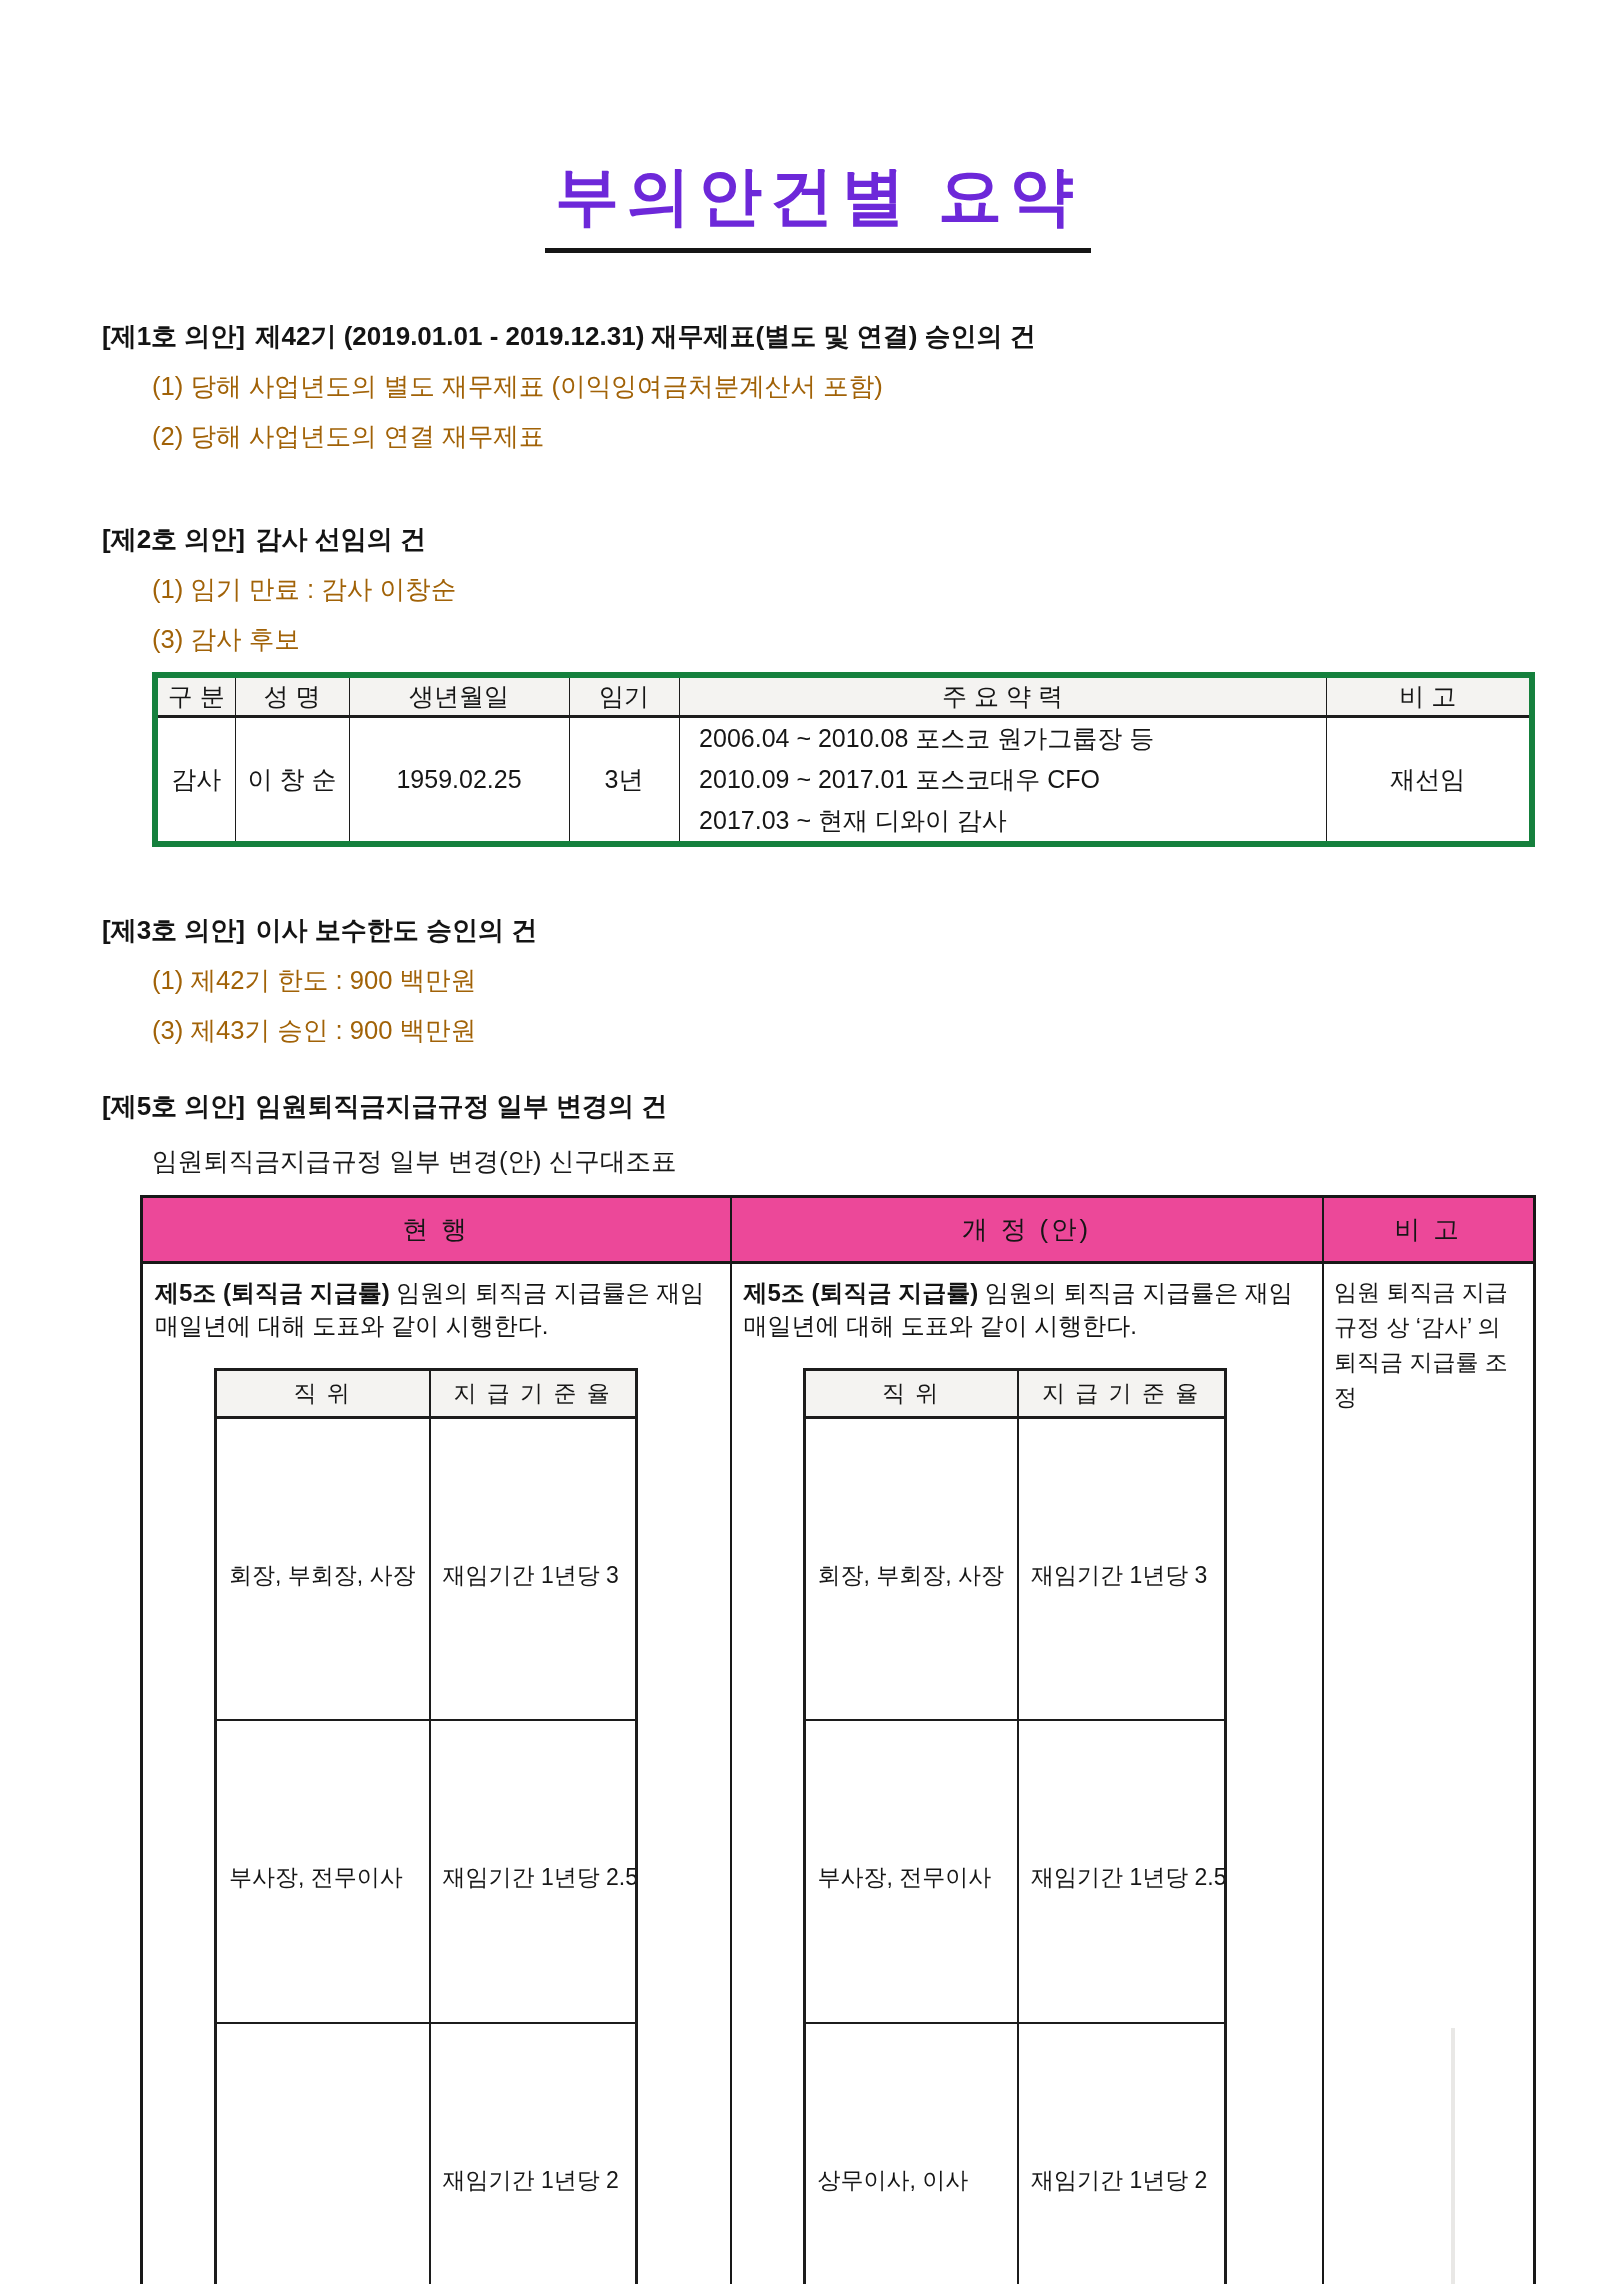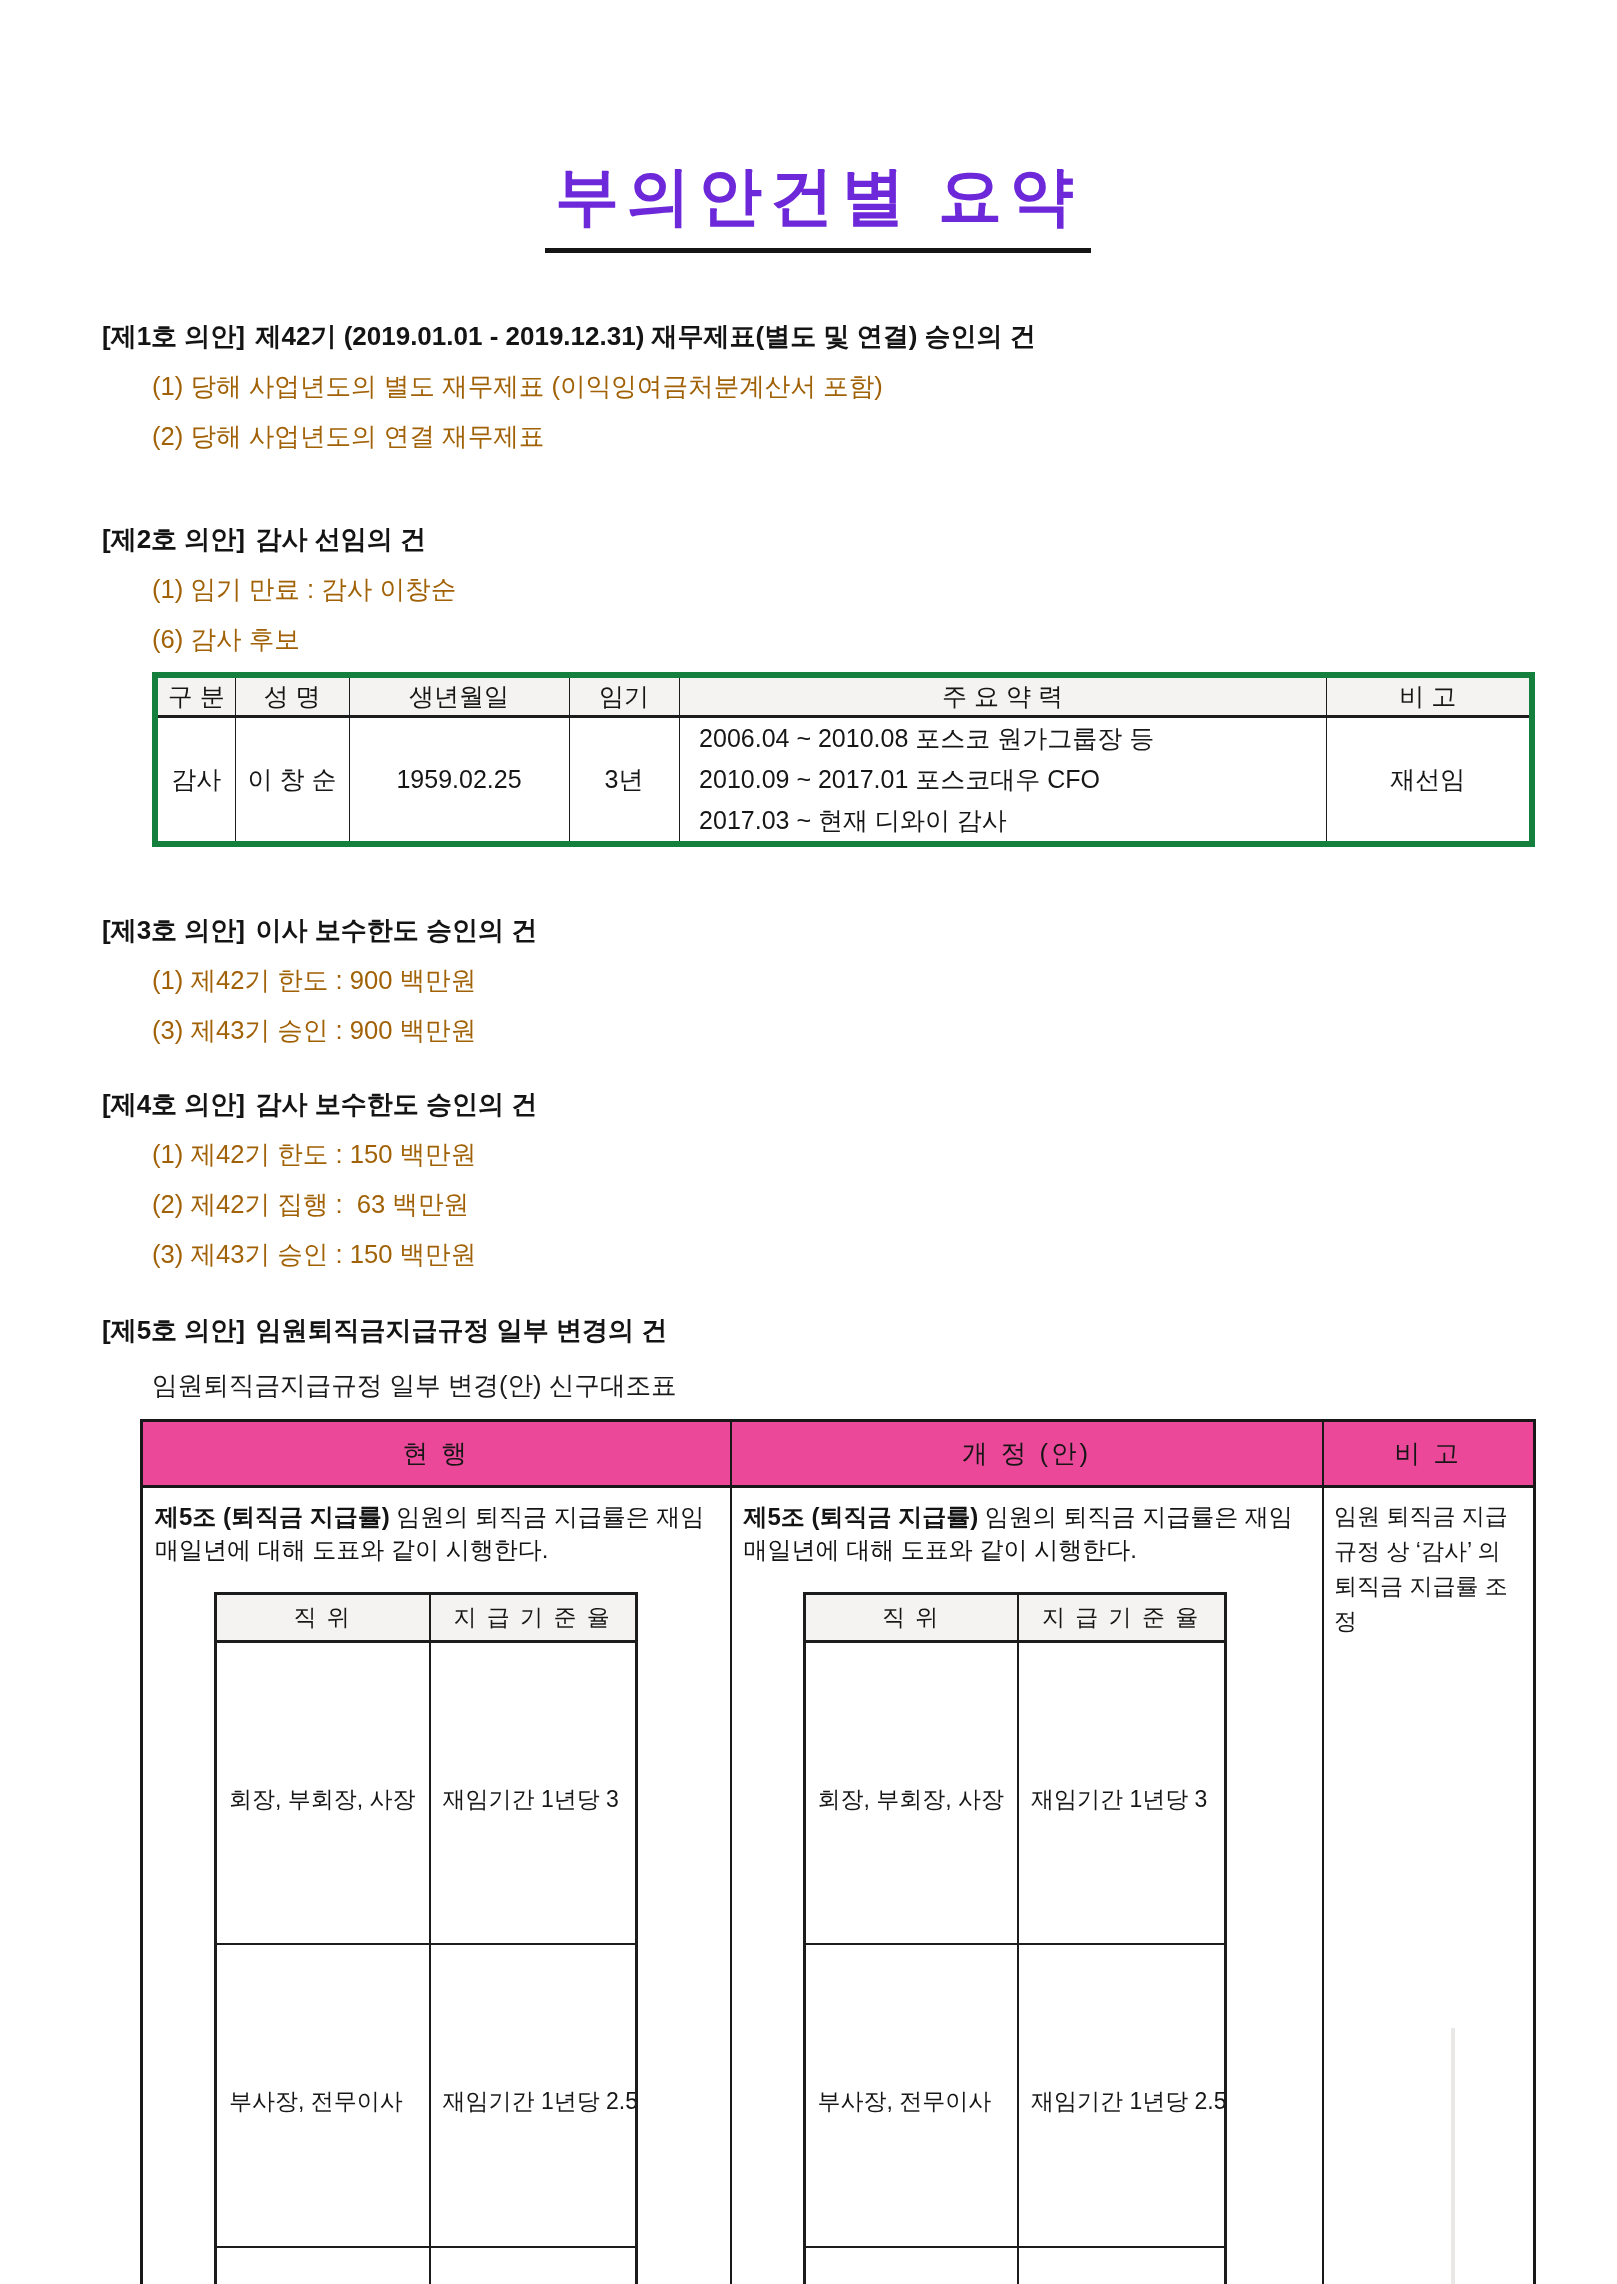--- a/index.html
+++ b/index.html
@@ -180,21 +180,21 @@
 
   <div class="section mt-title">
     <div class="section-heading"><span class="tag">[제1호 의안]</span><span>제42기 (2019.01.01 - 2019.12.31) 재무제표(별도 및 연결) 승인의 건</span></div>
     <div class="item">(1) 당해 사업년도의 별도 재무제표 (이익잉여금처분계산서 포함)</div>
     <div class="item">(2) 당해 사업년도의 연결 재무제표</div>
   </div>
 
   <div class="section mt-s2">
     <div class="section-heading"><span class="tag">[제2호 의안]</span><span>감사 선임의 건</span></div>
     <div class="item">(1) 임기 만료 : 감사 이창순</div>
-    <div class="item">(6) 감사 후보</div>
+    <div class="item">(3) 감사 후보</div>
 
     <table class="cand-table">
       <colgroup>
         <col style="width:80px">
           <col style="width:114px">
           <col style="width:220px">
         <col style="width:110px">
           <col style="width:647px">
           <col style="width:206px">
       </colgroup>
@@ -224,26 +224,20 @@
       </tbody>
     </table>
   </div>
 
   <div class="section mt-s3">
     <div class="section-heading"><span class="tag">[제3호 의안]</span><span>이사 보수한도 승인의 건</span></div>
     <div class="item">(1) 제42기 한도 : 900 백만원</div>
     <div class="item">(3) 제43기 승인 : 900 백만원</div>
   </div>
 
-  <div class="section mt-s4">
-    <div class="section-heading"><span class="tag">[제4호 의안]</span><span>감사 보수한도 승인의 건</span></div>
-    <div class="item">(1) 제42기 한도 : 150 백만원</div>
-    <div class="item">(2) 제42기 집행 :  63 백만원</div>
-    <div class="item">(3) 제43기 승인 : 150 백만원</div>
-  </div>
 
   <div class="section mt-s5">
     <div class="section-heading"><span class="tag">[제5호 의안]</span><span>임원퇴직금지급규정 일부 변경의 건</span></div>
     <div class="subtitle">임원퇴직금지급규정 일부 변경(안) 신구대조표</div>
 
     <table class="amend-table">
       <colgroup>
         <col style="width:589px">
           <col style="width:592px">
           <col style="width:212px">

